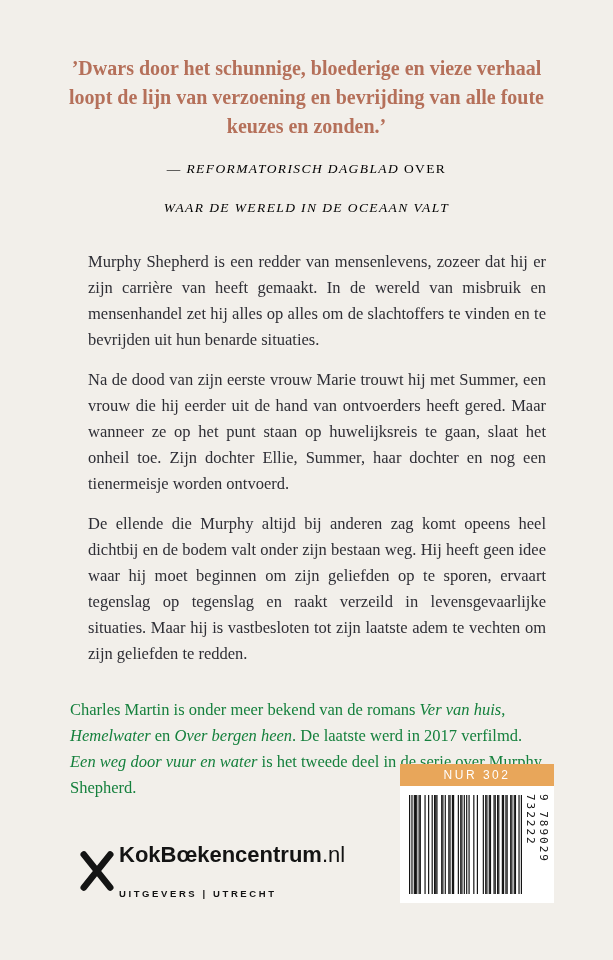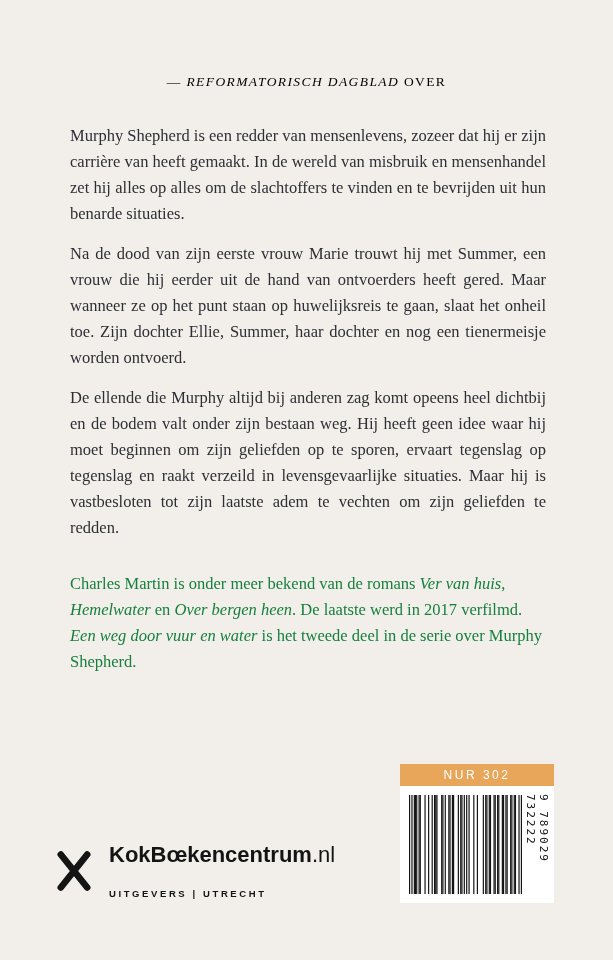--- a/index.html
+++ b/index.html
@@ -18,21 +18,21 @@
   .quote {
     max-width:482px; margin:0 auto;
     color:#b5705a;
     font-weight:bold;
     font-size:20px; line-height:29px;
   }
   .attribution { margin-top:16px; font-size:13.5px; letter-spacing:1.4px; color:#000000; line-height:23px; }
   .ital { font-style:italic; }
   
   .synopsis {
-    margin:30px 67px 0 70px;
+    margin:30px 67px 0 88px;
     font-size:16.5px; line-height:26px;
     text-align:justify;
     color:#2e2e35;
   }
   .synopsis p { margin-bottom:14px; }
   
   .bio {
     margin:30px 67px 0 70px;
     font-size:16.5px; line-height:26px;
     color:#15803d;
@@ -61,22 +61,22 @@
   .barcode-number {
     position:absolute; right:4px; top:8px; bottom:8px;
     writing-mode:vertical-rl;
     font-family:"DejaVu Sans Mono", monospace;
     font-size:11px; letter-spacing:2px;
     color:#141414;
     display:flex; align-items:center;
   }
   
   .publisher {
-    position:absolute; left:52px; top:843px;
-    display:flex; align-items:center; gap:13px;
+    position:absolute; left:75px; top:843px;
+    display:flex; align-items:center; 
   }
   .logo-mark svg { display:block; }
   .logo-text { display:flex; flex-direction:column; }
   .wordmark-line {
     font-family:"Liberation Sans", sans-serif;
     font-size:22px; color:#141414; line-height:24px;
   }
   .wordmark-line .wm { font-weight:bold; }
   .wordmark-line .tld { font-weight:normal; }
   .tagline {
@@ -86,21 +86,23 @@
     font-size:9.5px; letter-spacing:2.6px;
     color:#141414;
   }
 </style>
 </head>
 <body>
 
 <div class="cover">
 
   <div class="quote-block">
+    <p class="quote">’Dwars door het schunnige, bloederige en vieze verhaal loopt de lijn van verzoening en bevrijding van alle foute keuzes en zonden.’</p>
     <p class="attribution"><span>— </span><span class="ital">REFORMATORISCH DAGBLAD</span><span> OVER</span></p>
+    <p class="attribution ital">WAAR DE WERELD IN DE OCEAAN VALT</p>
   </div>
 
   <div class="synopsis">
     <p>Murphy Shepherd is een redder van mensenlevens, zozeer dat hij er zijn carrière van heeft gemaakt. In de wereld van misbruik en mensenhandel zet hij alles op alles om de slachtoffers te vinden en te bevrijden uit hun benarde situaties.</p>
     <p>Na de dood van zijn eerste vrouw Marie trouwt hij met Summer, een vrouw die hij eerder uit de hand van ontvoerders heeft gered. Maar wanneer ze op het punt staan op huwelijksreis te gaan, slaat het onheil toe. Zijn dochter Ellie, Summer, haar dochter en nog een tienermeisje worden ontvoerd.</p>
     <p>De ellende die Murphy altijd bij anderen zag komt opeens heel dichtbij en de bodem valt onder zijn bestaan weg. Hij heeft geen idee waar hij moet beginnen om zijn geliefden op te sporen, ervaart tegenslag op tegenslag en raakt verzeild in levensgevaarlijke situaties. Maar hij is vastbesloten tot zijn laatste adem te vechten om zijn geliefden te redden.</p>
   </div>
 
   <div class="bio">
     <p><span>Charles Martin is onder meer bekend van de romans </span><span class="i">Ver van huis</span><span>, </span><span class="i">Hemelwater</span><span> en </span><span class="i">Over bergen heen</span><span>. De laatste werd in 2017 verfilmd. </span><span class="i">Een weg door vuur en water</span><span> is het tweede deel in de serie over Murphy Shepherd.</span></p>

